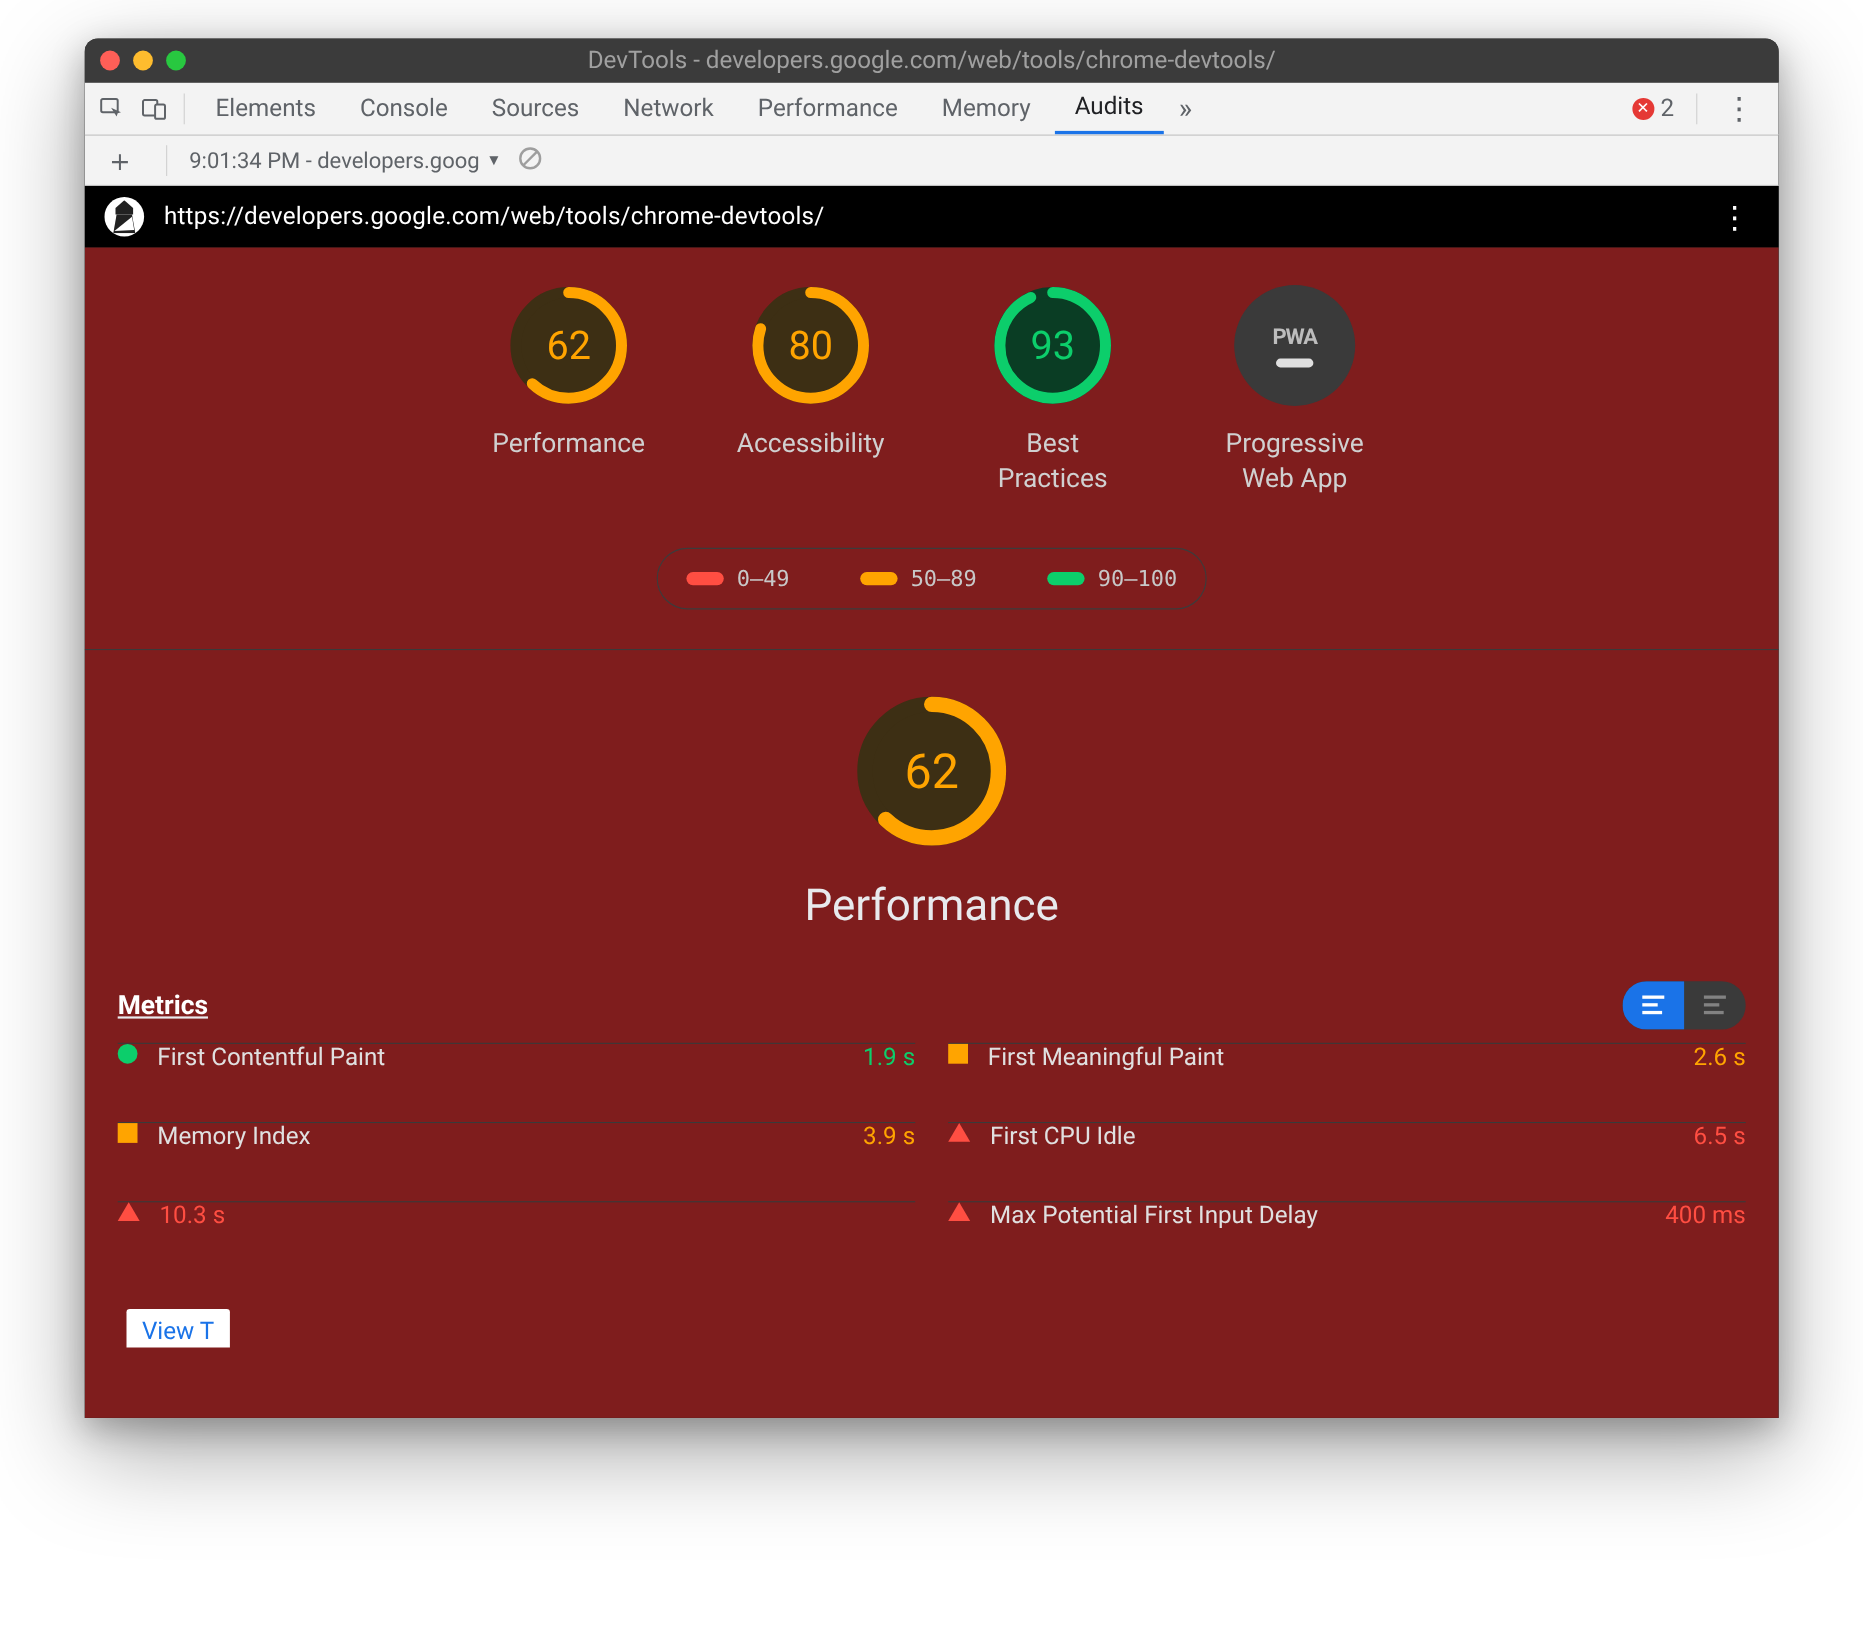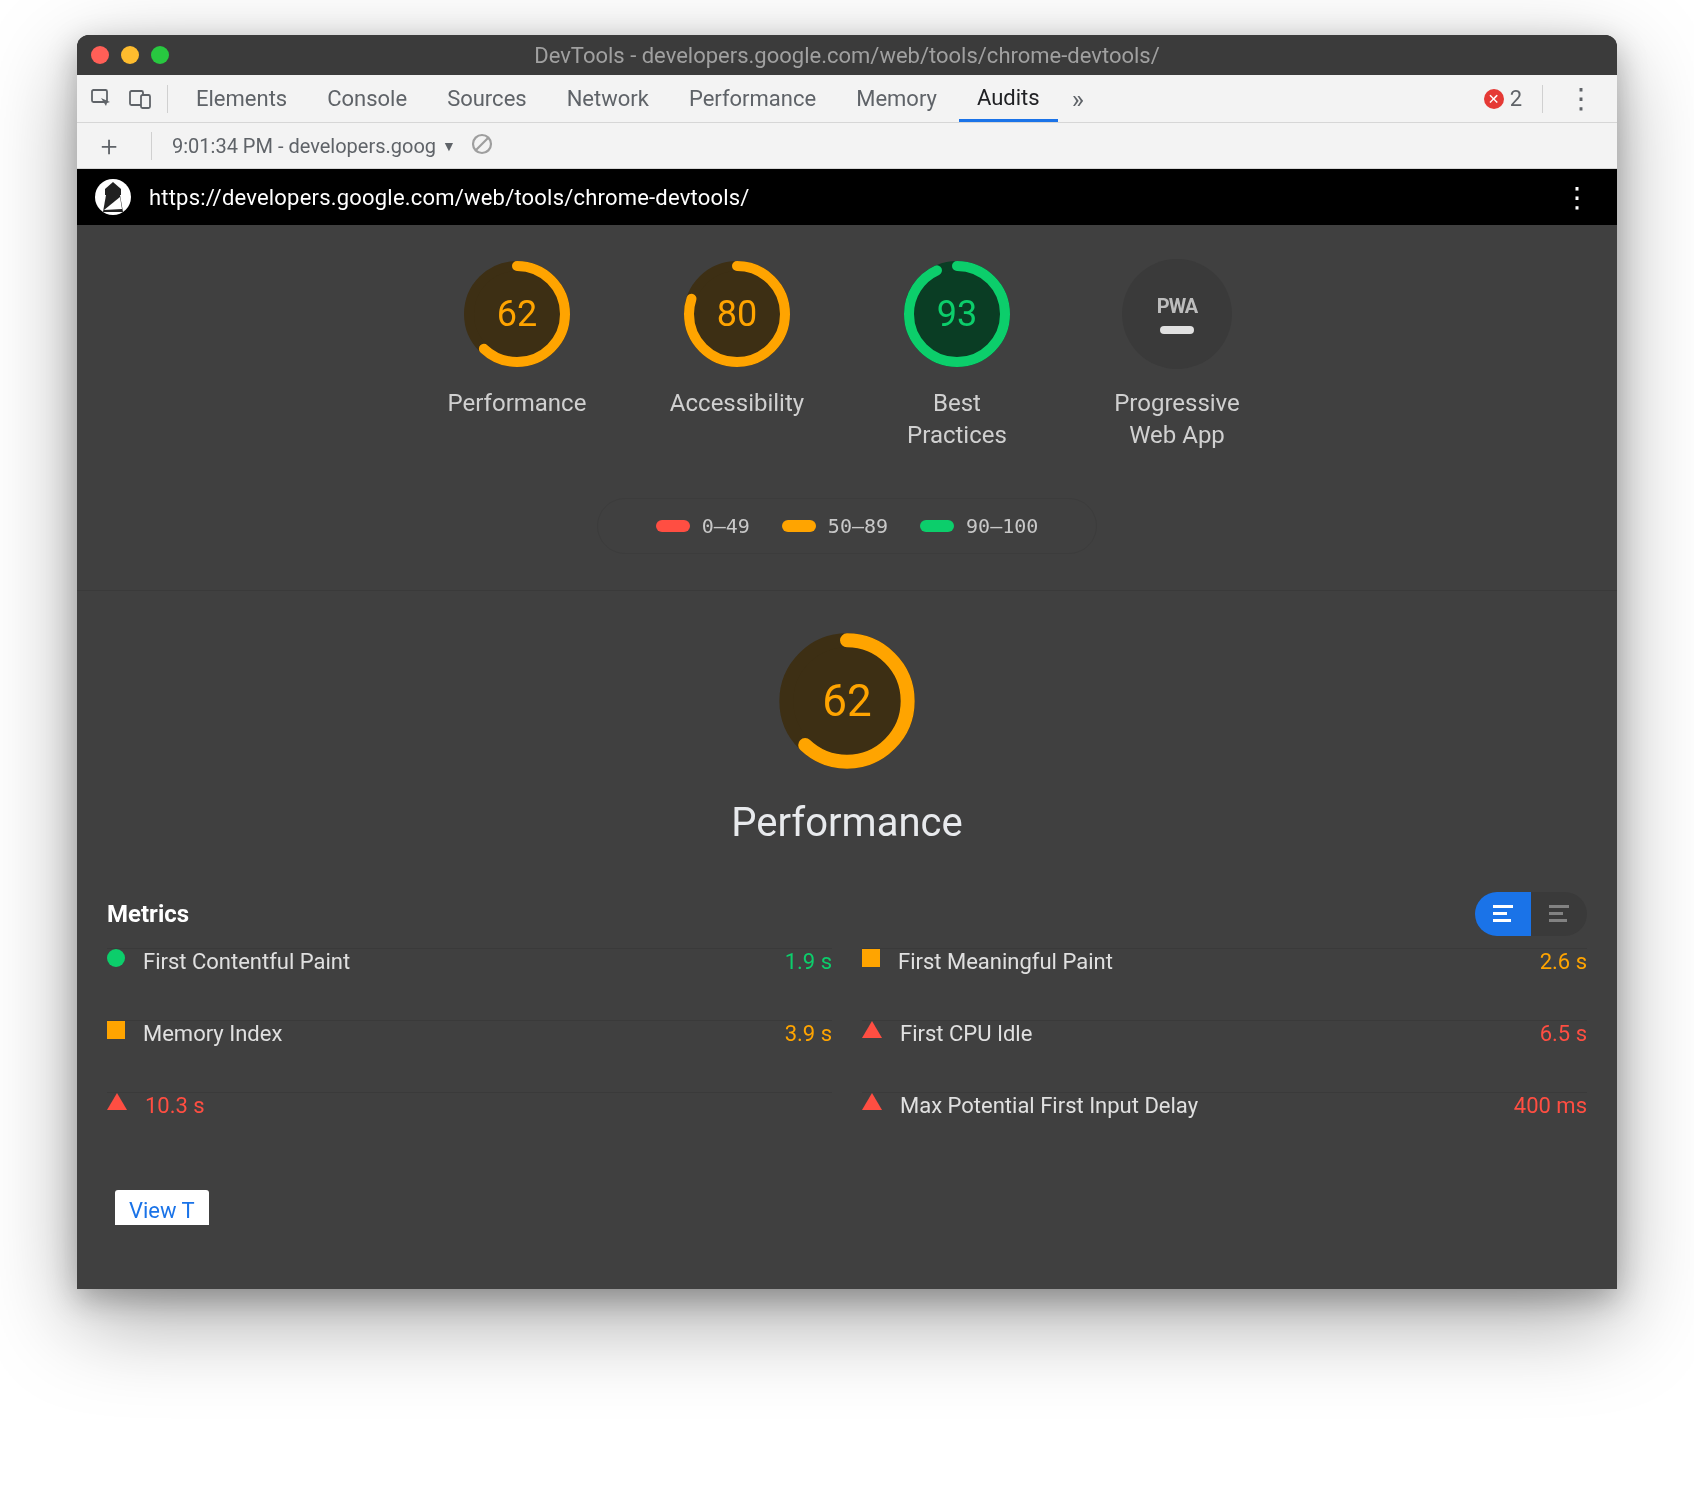--- a/index.html
+++ b/index.html
@@ -79,21 +79,21 @@
   }
   .lh-icon {
     width:36px; height:36px; border-radius:50%; background:#fff;
     display:flex; align-items:center; justify-content:center;
   }
   .url-text { font-size:22px; letter-spacing:0.2px; }
   .urlbar-spacer { flex:1; }
   .url-kebab { color:#fff; font-size:28px; padding:0 8px;}
   
   .report {
-    background:#404040; color:#e8eaed;
+    background:#7f1d1d; color:#e8eaed;
   }
   .gauges {
     display:flex; justify-content:center; gap:50px; padding:34px 0 22px;
   }
   .gauge-col { display:flex; flex-direction:column; align-items:center; width:170px; text-align:center;}
   .gauge-wrap { position:relative; width:110px; height:110px; }
   .gauge-wrap svg { transform: rotate(-90deg); }
   .gauge-score {
     position:absolute; inset:0; display:flex; align-items:center; justify-content:center;
     font-size:36px; font-weight:400;
@@ -101,38 +101,38 @@
   .gauge-label { margin-top:18px; font-size:24px; color:#d0d0d0; line-height:1.35;}
   .pwa-circle {
     width:110px; height:110px; border-radius:50%; background:#3a3a3a;
     display:flex; flex-direction:column; align-items:center; justify-content:center; gap:8px;
   }
   .pwa-text { color:#bdbdbd; font-weight:700; font-size:20px; letter-spacing:-1px;}
   .pwa-bar { width:34px; height:8px; background:#e0e0e0; border-radius:4px;}
   
   .legend {
     margin: 24px auto 36px; width: 500px; border:1px solid #3c3c3c; border-radius: 40px;
-    height: 56px; display:flex; align-items:center; justify-content:center; gap:32px;
+    height: 56px; display:flex; align-items:center; justify-content:center; gap:64px;
     font-family: ui-monospace, Menlo, monospace; font-size:20px; color:#c8c8c8;
   }
   .legend-item { display:flex; align-items:center; gap:12px;}
   .pill { width:34px; height:12px; border-radius:6px; }
   .pill.red { background:#ff4e42; }
   .pill.orange { background:#ffa400; }
   .pill.green { background:#0cce6b; }
   .divider { height:1px; background:#3a3a3a; }
   
   .perf-block { padding: 40px 0 30px; text-align:center;}
   .big-gauge-wrap { position:relative; width:140px; height:140px; margin: 0 auto; }
   .big-gauge-wrap svg { transform: rotate(-90deg); }
   .big-score { position:absolute; inset:0; display:flex; align-items:center; justify-content:center; font-size:44px; color:#ffa400;}
   .perf-title { font-size:40px; color:#e8eaed; margin-top:28px; font-weight:400;}
   
   .metrics { padding: 16px 30px 60px;}
-  .metrics-header { display:flex; align-items:center; justify-content:space-between; margin-bottom:12px;}
+  .metrics-header { display:flex; align-items:center; justify-content:space-between; margin-bottom:12px;text-decoration:underline;}
   .metrics-title { font-size:24px; font-weight:700; color:#fff;}
   .view-toggle {
     display:flex; background:#3a3a3a; border-radius:24px; overflow:hidden;
     height:44px;
   }
   .view-btn { width:56px; display:flex; align-items:center; justify-content:center;}
   .view-btn.active { background:#1a73e8; }
   .view-lines { display:flex; flex-direction:column; gap:4px; align-items:flex-start;}
   .view-lines span { height:3px; background:#fff; display:block;}
   .metrics-grid {

